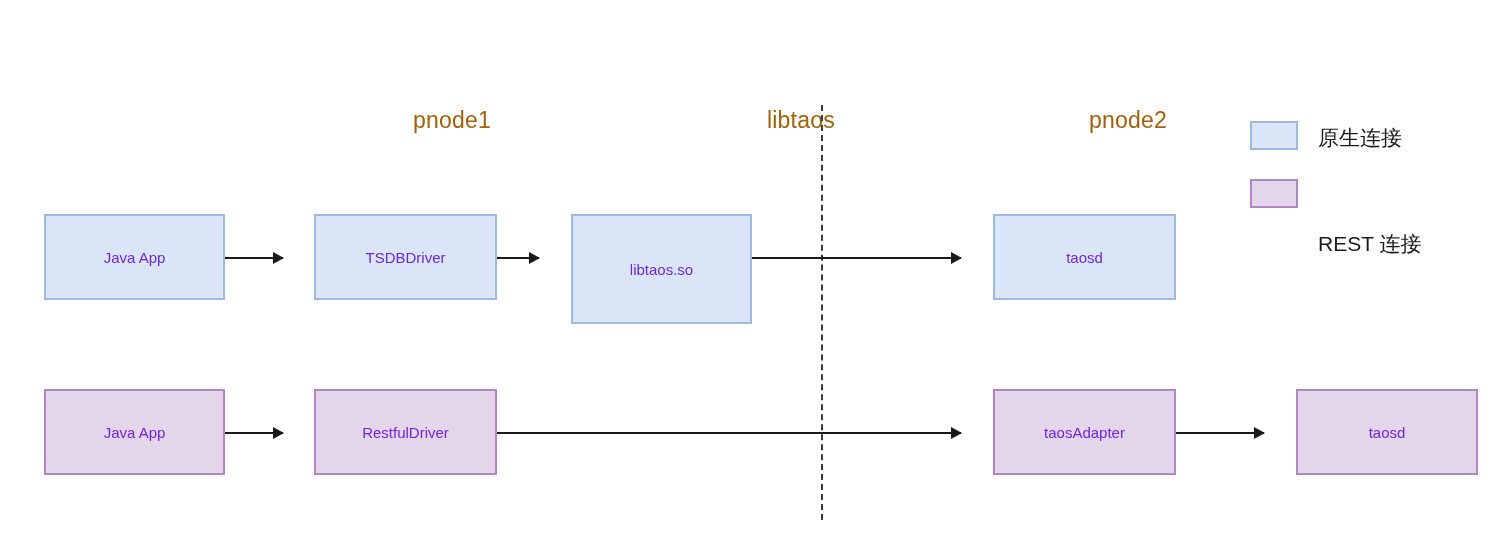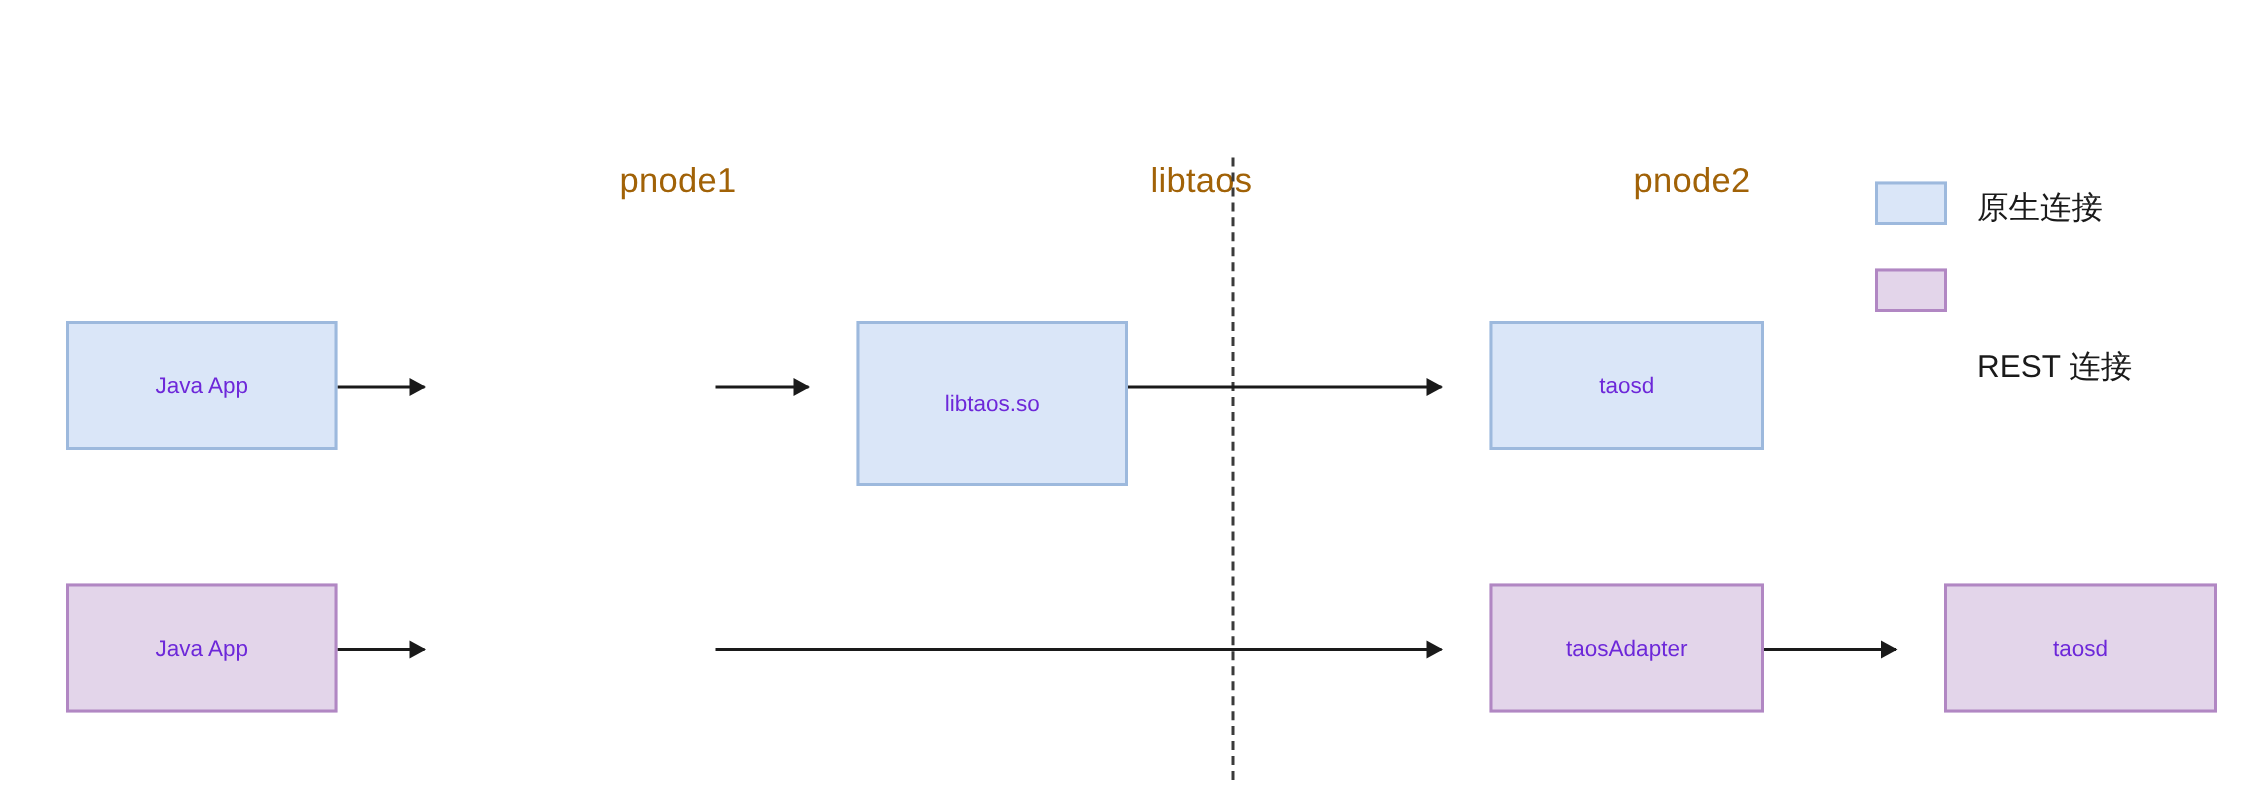--- a/index.html
+++ b/index.html
@@ -89,28 +89,30 @@
     <div class="zone-label" style="left: 767px; top: 63px;">libtaos</div>
     <div class="zone-label" style="left: 1089px; top: 63px;">pnode2</div>
     <div class="divider" style="left: 821px; top: 105px; height: 415px;"></div>
     <div class="connector" style="left: 205px; top: 257px; width: 78px;"></div>
     <div class="arrowhead" style="left: 273px; top: 252px;"></div>
     <div class="connector" style="left: 477px; top: 257px; width: 62px;"></div>
     <div class="arrowhead" style="left: 529px; top: 252px;"></div>
     <div class="connector" style="left: 732px; top: 257px; width: 229px;"></div>
     <div class="arrowhead" style="left: 951px; top: 252px;"></div>
     <div class="node-box native" style="left: 24px; top: 214px; width: 181px; height: 86px;">Java App</div>
+    <div class="node-box native" style="left: 294px; top: 214px; width: 183px; height: 86px;">TSDBDriver</div>
     <div class="node-box native" style="left: 551px; top: 214px; width: 181px; height: 110px;">libtaos.so</div>
     <div class="node-box native" style="left: 973px; top: 214px; width: 183px; height: 86px;">taosd</div>
     <div class="connector" style="left: 205px; top: 432px; width: 78px;"></div>
     <div class="arrowhead" style="left: 273px; top: 427px;"></div>
     <div class="connector" style="left: 477px; top: 432px; width: 484px;"></div>
     <div class="arrowhead" style="left: 951px; top: 427px;"></div>
     <div class="connector" style="left: 1156px; top: 432px; width: 108px;"></div>
     <div class="arrowhead" style="left: 1254px; top: 427px;"></div>
     <div class="node-box rest" style="left: 24px; top: 389px; width: 181px; height: 86px;">Java App</div>
+    <div class="node-box rest" style="left: 294px; top: 389px; width: 183px; height: 86px;">RestfulDriver</div>
     <div class="node-box rest" style="left: 973px; top: 389px; width: 183px; height: 86px;">taosAdapter</div>
     <div class="node-box rest" style="left: 1276px; top: 389px; width: 182px; height: 86px;">taosd</div>
     <div class="legend-swatch native" style="left: 1250px; top: 121px; width: 48px; height: 29px;"></div>
     <div class="legend-text" style="left: 1318px; top: 124px;">原生连接</div>
     <div class="legend-swatch rest" style="left: 1250px; top: 179px; width: 48px; height: 29px;"></div>
     <div class="legend-text" style="left: 1318px; top: 182px; margin-top: 48px;">REST 连接</div>
   </div>
 
 </body></html>

